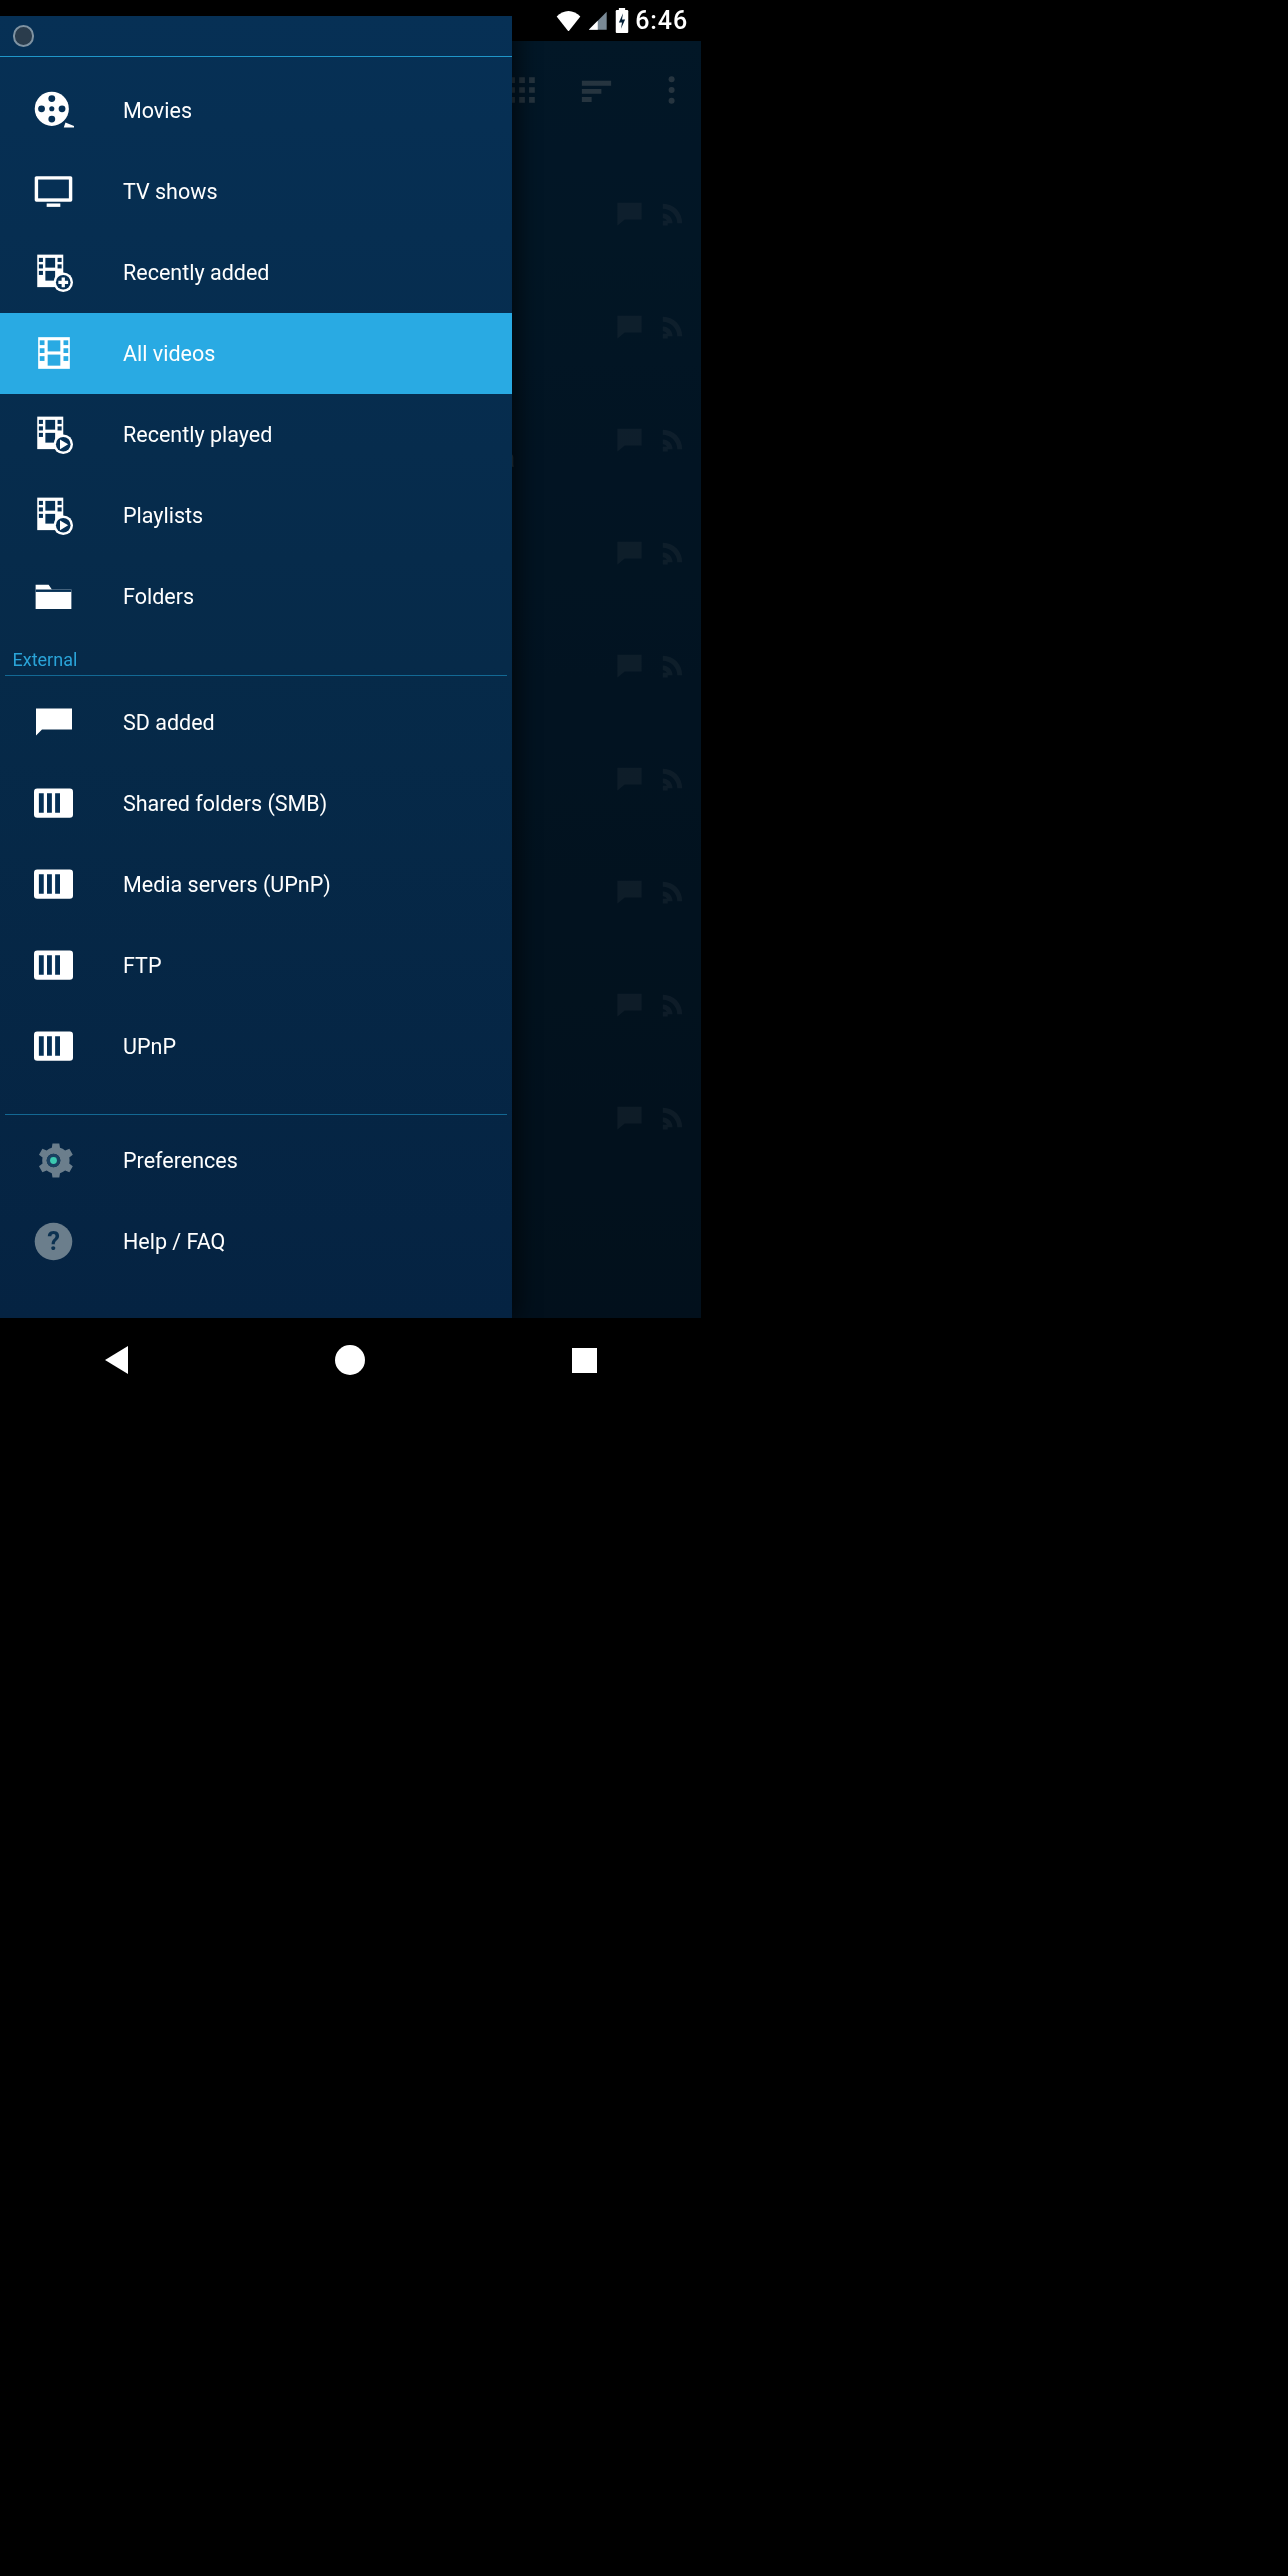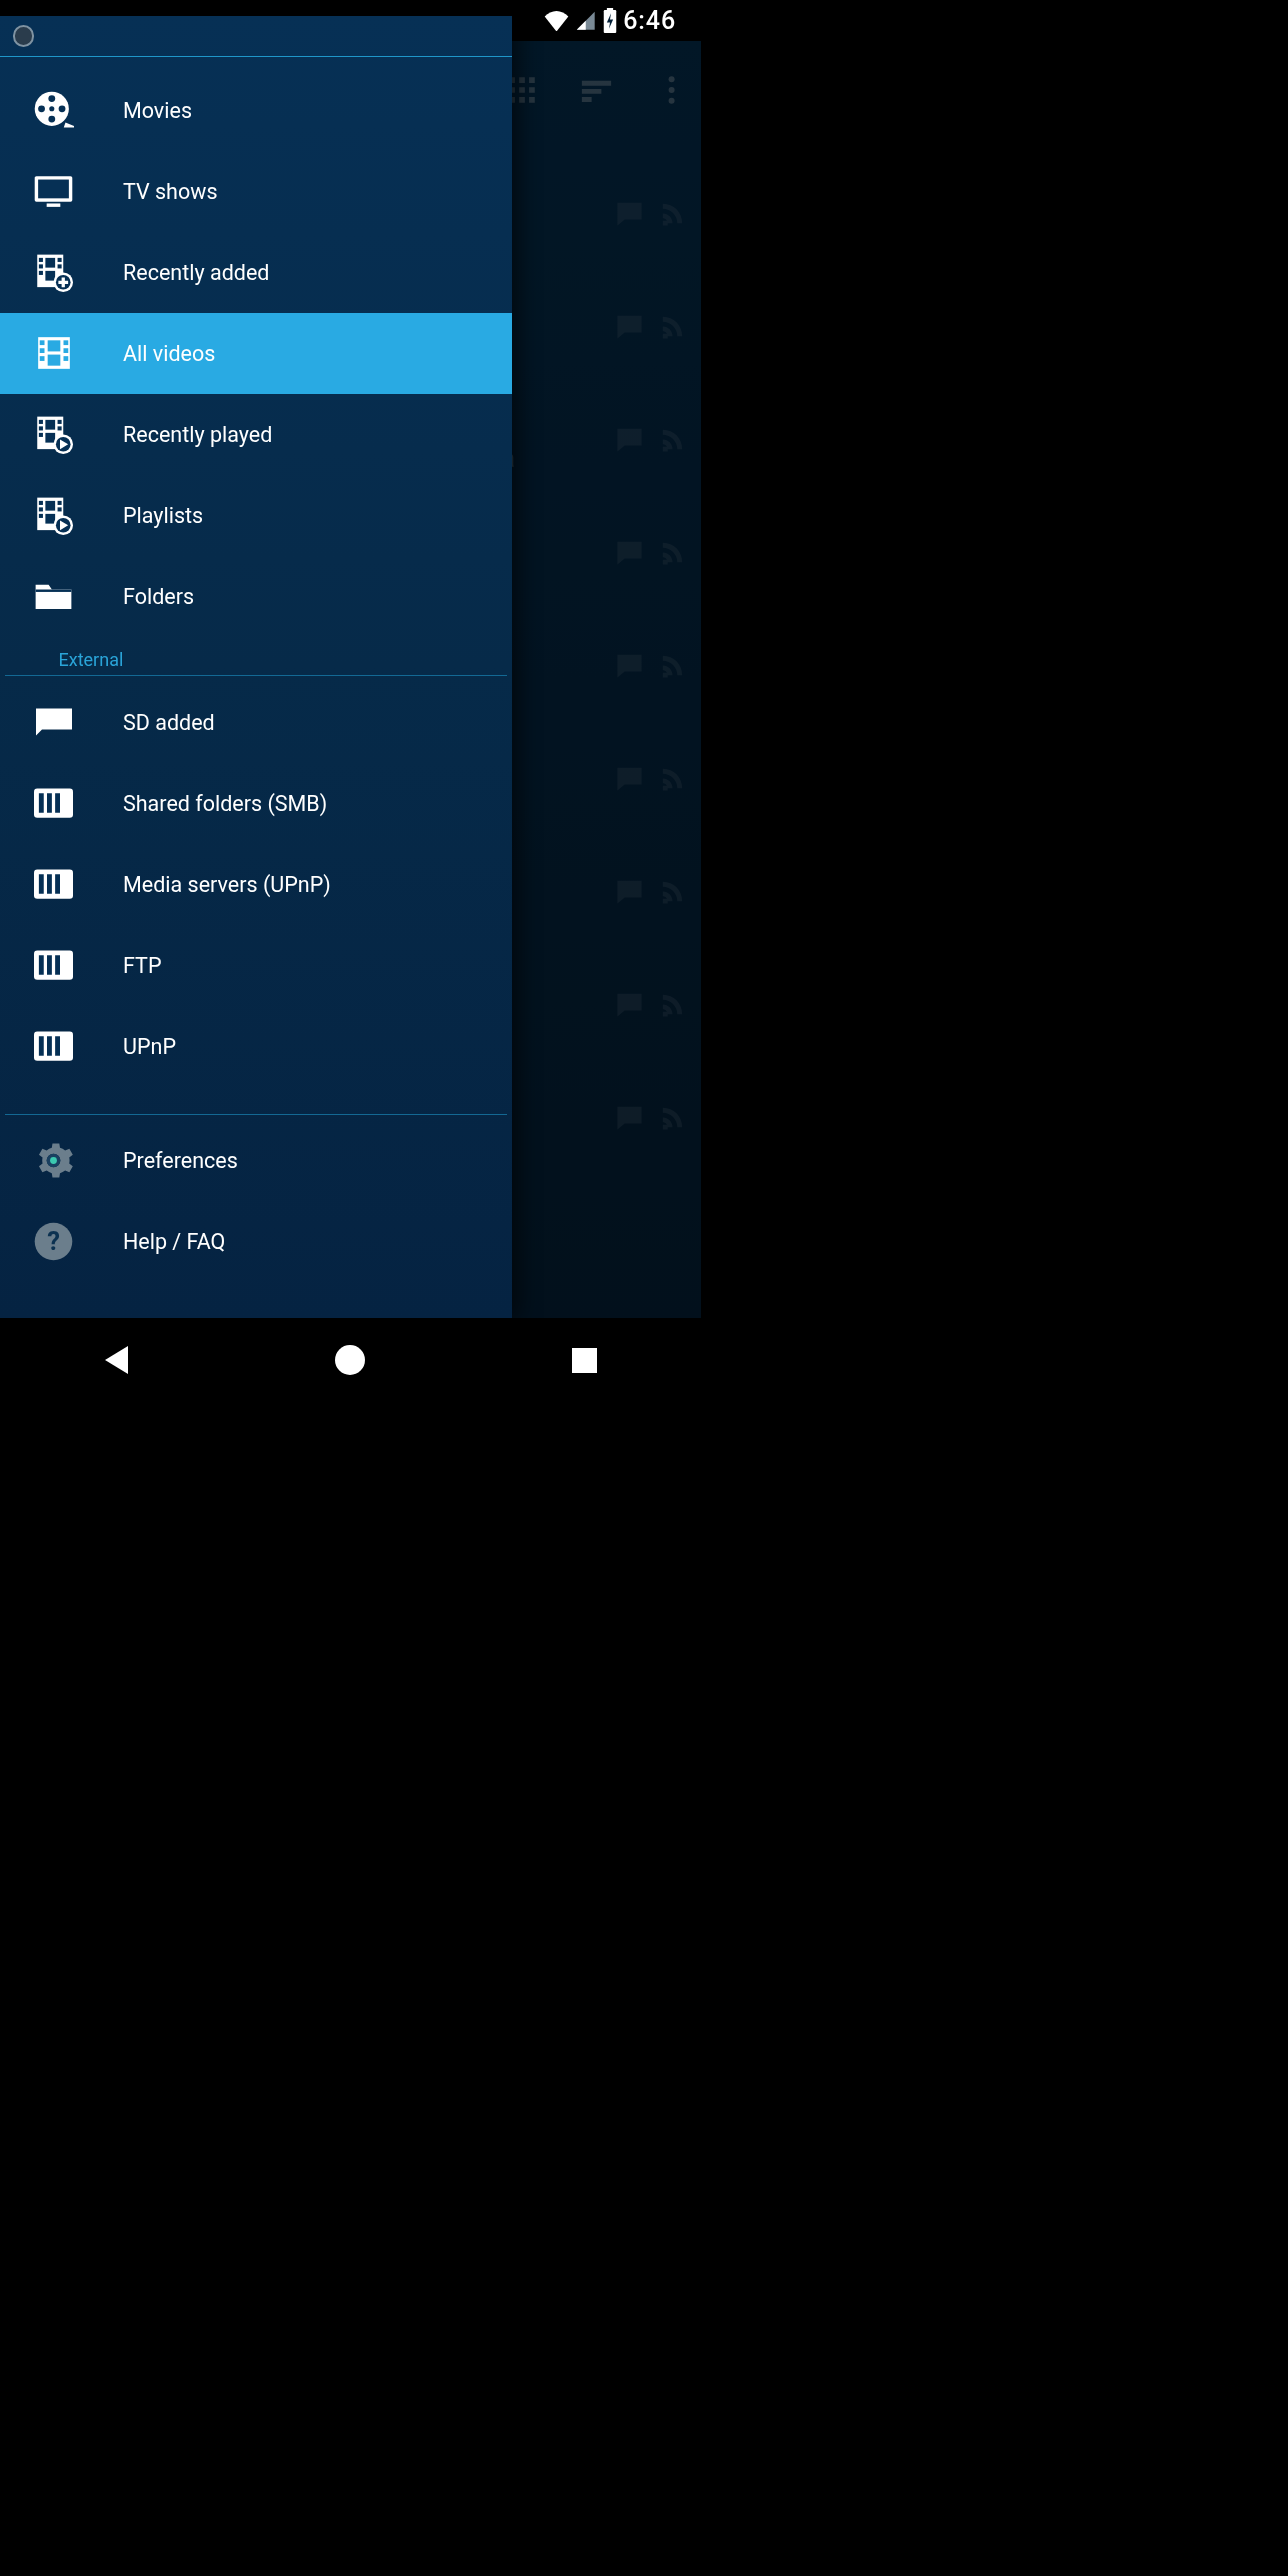--- a/index.html
+++ b/index.html
@@ -1,20 +1,20 @@
 <!DOCTYPE html>
 <html style="font-size:14.3px"><head>
 <meta charset="utf-8">
 <style>
   * { margin: 0; padding: 0; box-sizing: border-box; }
   html, body { width: 701px; height: 1402px; font-family: Roboto, "Helvetica Neue", Arial, sans-serif; background: #000; overflow: hidden; }
   .device { position: relative; width: 701px; height: 1402px; background: #000; }
 
   
-  .status-bar { position: absolute; top: 0; left: 0; right: 16px; height: 41px; background: #042037; display: flex; align-items: center; padding: 0 9px; }
+  .status-bar { position: absolute; top: 0; left: 0; right: 4px; height: 41px; background: #042037; display: flex; align-items: center; padding: 0 9px; }
   .camera-dot { width: 21.5px; height: 21.5px; border-radius: 50%; background: #2a3c4c; border: 2.7px solid #7f93a2; margin-left: 3.6px; }
   .status-right { margin-left: auto; display: flex; align-items: center; gap: 5.4px; color: #fff; }
   .status-time { font-size: 25px; font-weight: 500; letter-spacing: 0.9px; }
   .wifi-ic, .signal-ic, .batt-ic { display: inline-block; }
   .wifi-ic svg, .signal-ic svg, .batt-ic svg { display: block; }
 
   
   .main-bg { position: absolute; top: 41px; left: 0; right: 0; bottom: 84px; background: linear-gradient(180deg, #052a47 0%, #041e33 100%); }
   .actionbar { position: absolute; top: 0; left: 0; right: 0; height: 98px; background: transparent; display: flex; align-items: center; justify-content: flex-end; padding-right: 9px; gap: 34px; }
   .ab-icon { width: 41px; height: 41px; display: flex; align-items: center; justify-content: center; opacity: 0.55; }
@@ -29,21 +29,21 @@
   
   .scrim { position: absolute; top: 41px; left: 0; right: 0; bottom: 84px; background: rgba(0,0,0,0.45); }
 
   
   .drawer { position: absolute; top: 16px; left: 0; width: 512px; bottom: 84px; background: linear-gradient(180deg, #063055 0%, #062a49 50%, #052342 100%); box-shadow: 7.2px 0 21.5px rgba(0,0,0,0.6); overflow-y: hidden; }
   .drawer-header { height: 41px; border-bottom: 0.9px solid #1f96c9; display: flex; align-items: center; padding-left: 9px; }
   .drawer-list { padding-top: 12.5px; }
   .drawer-item { display: flex; align-items: center; height: 81px; padding-left: 32px; color: #fff; font-size: 21.5px; }
   .drawer-item .di-icon { width: 43px; height: 43px; display: flex; align-items: center; justify-content: center; margin-right: 48px; }
   .drawer-item.active { background: #29aae3; }
-  .section-hdr { color: #2aa4d8; font-size: 18px; padding: 12.5px 0 5.4px 12.5px; margin-left: 46px; }
+  .section-hdr { color: #2aa4d8; font-size: 18px; padding: 12.5px 0 5.4px 12.5px; }
   .section-sep { height: 0.9px; background: #1984b5; margin: 0 5.4px 5.4px 5.4px; opacity: 0.7; }
   .section-sep.plain { margin-top: 27px; }
 
   
   .navbar { position: absolute; bottom: 0; left: 0; right: 0; height: 84px; background: #000; display: flex; align-items: center; justify-content: space-around; }
   .nav-btn { width: 43px; height: 43px; display: flex; align-items: center; justify-content: center; }
   .nav-back { width: 0; height: 0; border-top: 14.3px solid transparent; border-bottom: 14.3px solid transparent; border-right: 23px solid #fff; }
   .nav-home { width: 30px; height: 30px; border-radius: 50%; background: #fff; }
   .nav-recent { width: 25px; height: 25px; background: #fff; }
 

